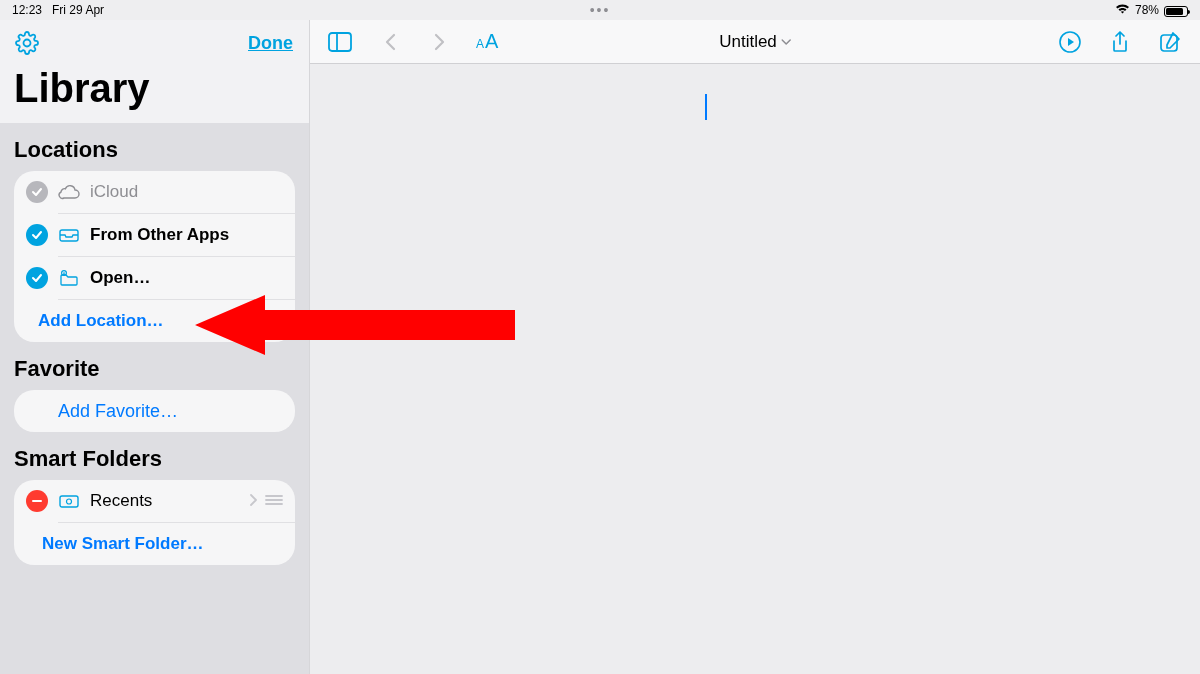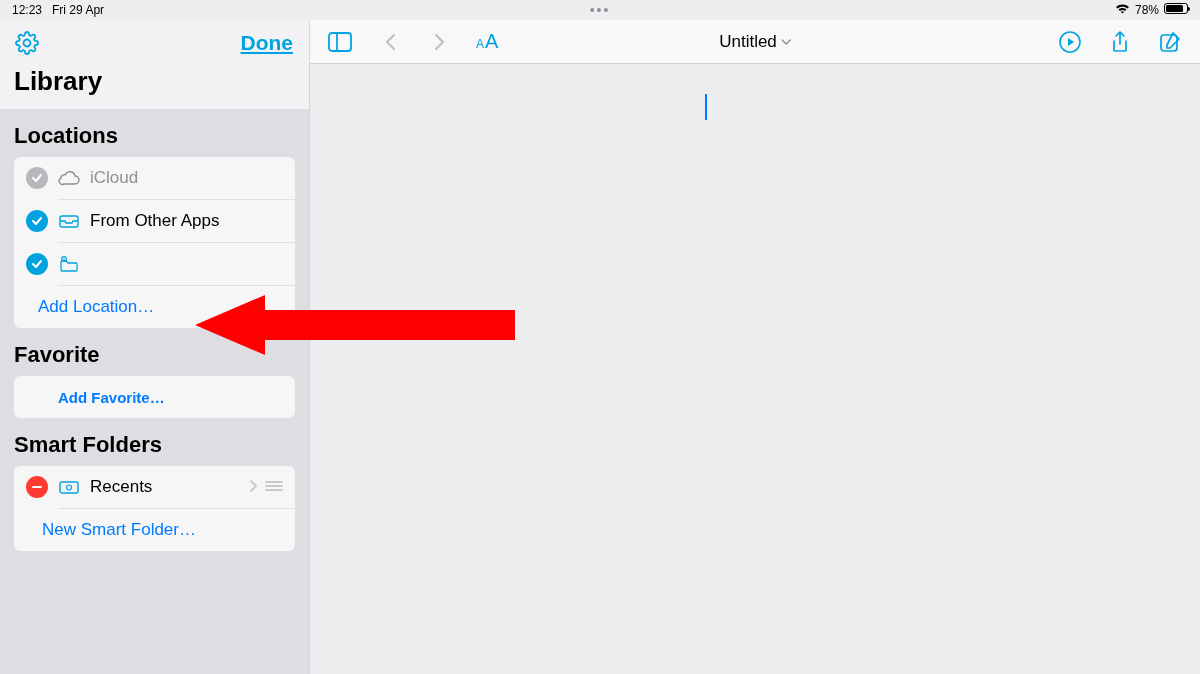--- a/index.html
+++ b/index.html
@@ -16,21 +16,21 @@
       display: flex;
       align-items: center;
       justify-content: space-between;
       padding: 0 12px;
       font-size: 12px;
       font-weight: 400;
       color: #000;
     }
     .statusbar-left { display: flex; gap: 10px; }
     .statusbar-center { position: absolute; left: 50%; transform: translateX(-50%); color: #8e8e93; font-size: 14px; letter-spacing: 2px;}
-    .statusbar-right { display: flex; align-items: flex-start; gap: 5px; }
+    .statusbar-right { display: flex; align-items: flex-end; gap: 5px; }
     .battery-icon {
       display: inline-block;
       width: 24px;
       height: 11px;
       border: 1px solid #000;
       border-radius: 3px;
       position: relative;
     }
     .battery-icon::after {
       content: '';
@@ -62,63 +62,63 @@
       flex-direction: column;
       flex-shrink: 0;
     }
     .sidebar-top {
       display: flex;
       justify-content: space-between;
       align-items: center;
       padding: 10px 16px 4px 14px;
     }
     .gear-btn { color: #00a3e0; width: 26px; height: 26px; display: flex; align-items: center; justify-content: center; cursor: pointer;}
-    .done-btn { color: #00a3e0; font-size: 21px; font-weight: 600; text-decoration: underline; cursor: pointer;}
-    .library-title { font-size: 26px; font-weight: 700; padding: 6px 14px 12px 14px;}
+    .done-btn { color: #00a3e0; font-size: 18px; font-weight: 600; text-decoration: underline; cursor: pointer;}
+    .library-title { font-size: 40px; font-weight: 700; padding: 6px 14px 12px 14px;}
     
     .sidebar-scroll { background: #dedee2; flex: 1; padding: 0; overflow-y: auto;}
     .section { padding: 14px 14px 0 14px;}
     .section-header { font-size: 22px; font-weight: 600; color: #000; margin-bottom: 8px;}
     .card {
       background: #f6f6f7;
-      border-radius: 6px;
+      border-radius: 20px;
       overflow: hidden;
     }
     .row {
       display: flex;
       align-items: center;
       min-height: 42px;
       padding: 0 12px;
       gap: 10px;
       position: relative;
       font-size: 17px;
       cursor: pointer;
     }
     .row + .row { border-top: 1px solid #e0e0e3; margin-left: 44px; padding-left: 0;}
-    .row .indent-fix { margin-left: -44px; padding-left: 12px; display:flex; align-items:center; gap:10px; width: calc(100% + 44px); min-height:42px;}
+    .row .indent-fix { margin-left: -44px; padding-left: 12px; display:flex; align-items:center; gap:10px; width: calc(100% + 44px); min-height:42px;font-weight:bold;}
     .check-circle {
       width: 22px; height: 22px; border-radius: 50%;
       background: #00a3e0;
       display: flex; align-items: center; justify-content: center;
       flex-shrink: 0;
     }
     .check-circle.grey { background: #b7b7bc; }
     .check-circle svg { width: 12px; height: 12px; }
     .remove-circle {
       width: 22px; height: 22px; border-radius: 50%;
       background: #ff3b30;
       display: flex; align-items: center; justify-content: center;
       flex-shrink: 0;
     }
     .remove-circle::before { content:''; width:10px; height:2px; background:#fff; border-radius:1px;}
     .row-icon { width: 22px; display:flex; align-items:center; justify-content:center; flex-shrink:0; color: #00a3e0;}
     .row-icon.grey { color: #8e8e93;}
     .row-label { flex: 1; color: #000;}
     .row-label.link { color: #007aff;}
-    .link-row { padding-left: 44px; color: #007aff; font-size:15px;font-weight:bold;}
+    .link-row { padding-left: 44px; color: #007aff; font-size:18px;}
     .row-right { display:flex; align-items:center; gap:8px; color:#c7c7cc;}
     .chevron { color: #c7c7cc;}
     .reorder { color:#c7c7cc;}
 
     
     .editor { flex: 1; background: #ededef; display:flex; flex-direction:column; border-left: 1px solid #d6d6d9;}
     .toolbar {
       height: 44px;
       background: #f8f8f9;
       border-bottom: 1px solid #d0d0d3;
@@ -223,20 +223,21 @@
                     <path d="M2 6 L5 9 L10 3" stroke="#fff" stroke-width="2" fill="none" stroke-linecap="round" stroke-linejoin="round"></path>
                   </svg>
               </span>
               <span class="row-icon">
                 <svg width="20" height="18" viewBox="0 0 20 18">
                     <path d="M2 15V7a1 1 0 0 1 1-1h4l2 2h8a1 1 0 0 1 1 1v6a1 1 0 0 1-1 1H3a1 1 0 0 1-1-1z" fill="none" stroke="currentColor" stroke-width="1.3"></path>
                     <circle cx="5" cy="4" r="2.4" fill="none" stroke="currentColor" stroke-width="1.2"></circle>
                     <text x="5" y="5.8" font-size="3.5" text-anchor="middle" fill="currentColor">A</text>
                   </svg>
               </span>
+              <span class="row-label">Open…</span>
             </div>
           </div>
           <div class="row">
             <div class="indent-fix" style="padding-left:24px;">
               <span class="row-label link">Add Location…</span>
             </div>
           </div>
         </div>
       </div>
 

